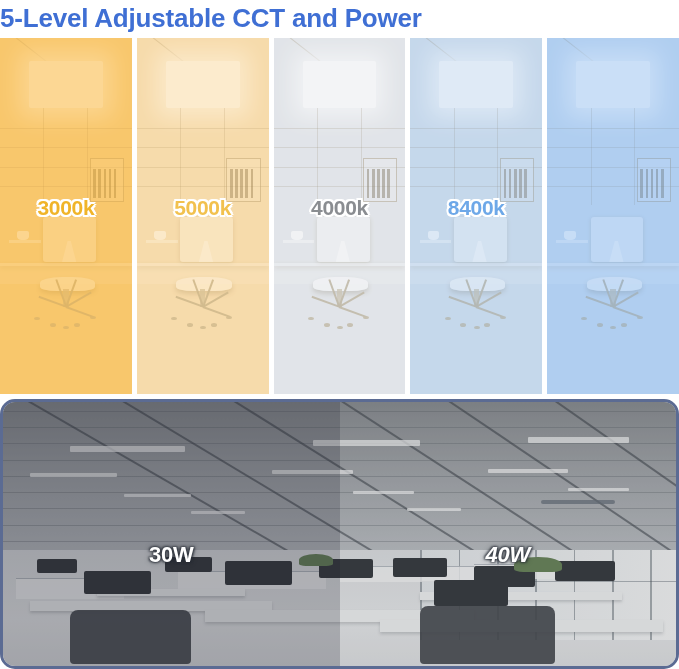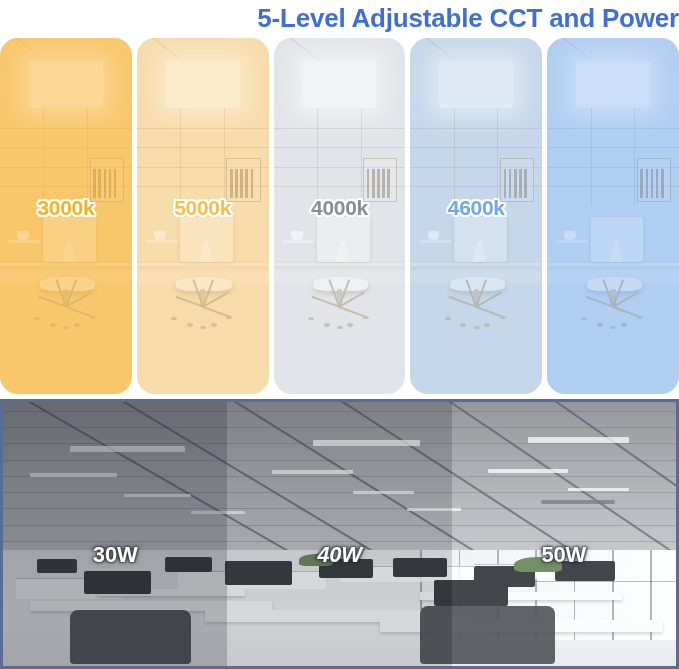--- a/index.html
+++ b/index.html
@@ -6,39 +6,38 @@
   html,body{ background:#ffffff; }
   body{
     width:679px; height:669px;
     font-family:"Liberation Sans", sans-serif;
     overflow:hidden; position:relative;
   }
 
   
   .title-bar{
     width:679px; height:36px;
-    display:flex; align-items:center; justify-content:flex-end;
+    display:flex; align-items:center; justify-content:flex-start;
     background:#ffffff;
   }
   .title-text{
     font-size:26px; font-weight:bold; letter-spacing:-0.2px;
     color:#3f6fd4; white-space:nowrap;
     font-family:"Liberation Sans", sans-serif;
   }
 
   
   .cct-strip{
     position:absolute; left:0; top:38px;
     width:679px; height:356px;
     display:flex; gap:5px; background:#ffffff;
   }
   .cct-panel{
     position:relative; flex:1 1 0; height:100%;
     overflow:hidden;
-    border-radius:18px;
   }
 
   
   .ceiling{
     position:absolute; left:0; top:0; width:100%; height:47%;
     overflow:hidden;
   }
   
   .pocket{
     position:absolute; left:6%; top:-4%; width:88%; height:52%;
@@ -154,21 +153,21 @@
       -1.6px  1.6px 0 #fff, 1.6px  1.6px 0 #fff,
       -2.2px 0 0 #fff, 2.2px 0 0 #fff,
        0 -2.2px 0 #fff, 0 2.2px 0 #fff;
   }
 
   
   .watt-frame{
     position:absolute; left:0; top:399px;
     width:679px; height:270px;
     border:3px solid #5b6b93;
-    border-radius:0;
+    border-radius:15px;
     overflow:hidden;
     background:#d7d9dd;
   }
   .watt-scene{ position:absolute; inset:0; overflow:hidden; }
 
   
   .office-ceiling{
     position:absolute; left:0; top:0; width:100%; height:56%;
     background:linear-gradient(180deg,#8f9296 0%,#a8abaf 45%,#c3c6ca 100%);
     overflow:hidden;
@@ -433,21 +432,21 @@
           <i style="transform:rotate(330deg)"></i>
           <i style="transform:rotate(20deg)"></i>
         </div>
         <span class="caster" style="left:26%;top:30%"></span>
         <span class="caster" style="left:38%;top:36%"></span>
         <span class="caster" style="left:56%;top:36%"></span>
         <span class="caster" style="left:68%;top:29%"></span>
         <span class="caster" style="left:48%;top:38%"></span>
       </div>
       <div class="tint" style="background:rgba(170,200,232,0.38)"></div>
-      <div class="cct-label" style="color:#6ea8e8">4600k</div>
+      <div class="cct-label" style="color:#6ea8e8">8400k</div>
     </div>
     <div class="cct-panel" style="background: rgb(207, 224, 243);">
       <div class="ceiling">
         <div class="pocket">
           <div class="pocket-line" style="left:0;top:0;width:46%;transform:rotate(38deg)"></div>
         </div>
         <div class="led-panel"></div>
         <div class="ceil-grid">
           <i class="h" style="top:20%"></i>
           <i class="h" style="top:40%"></i>
@@ -561,17 +560,14 @@
       </div>
 
   </div>
   <div class="watt-bands" id="wattBands">
       <div class="watt-band" style="background: rgba(25, 30, 40, 0.34);">
         <div class="watt-label">30W</div>
       </div>
       <div class="watt-band" style="background: rgba(25, 30, 40, 0.16); font-style: italic;">
         <div class="watt-label">40W</div>
       </div>
-      <div class="watt-band" style="background: rgba(255, 255, 255, 0.05);">
-        <div class="watt-label">50W</div>
-      </div>
     </div>
 </div>
 
 </body></html>

